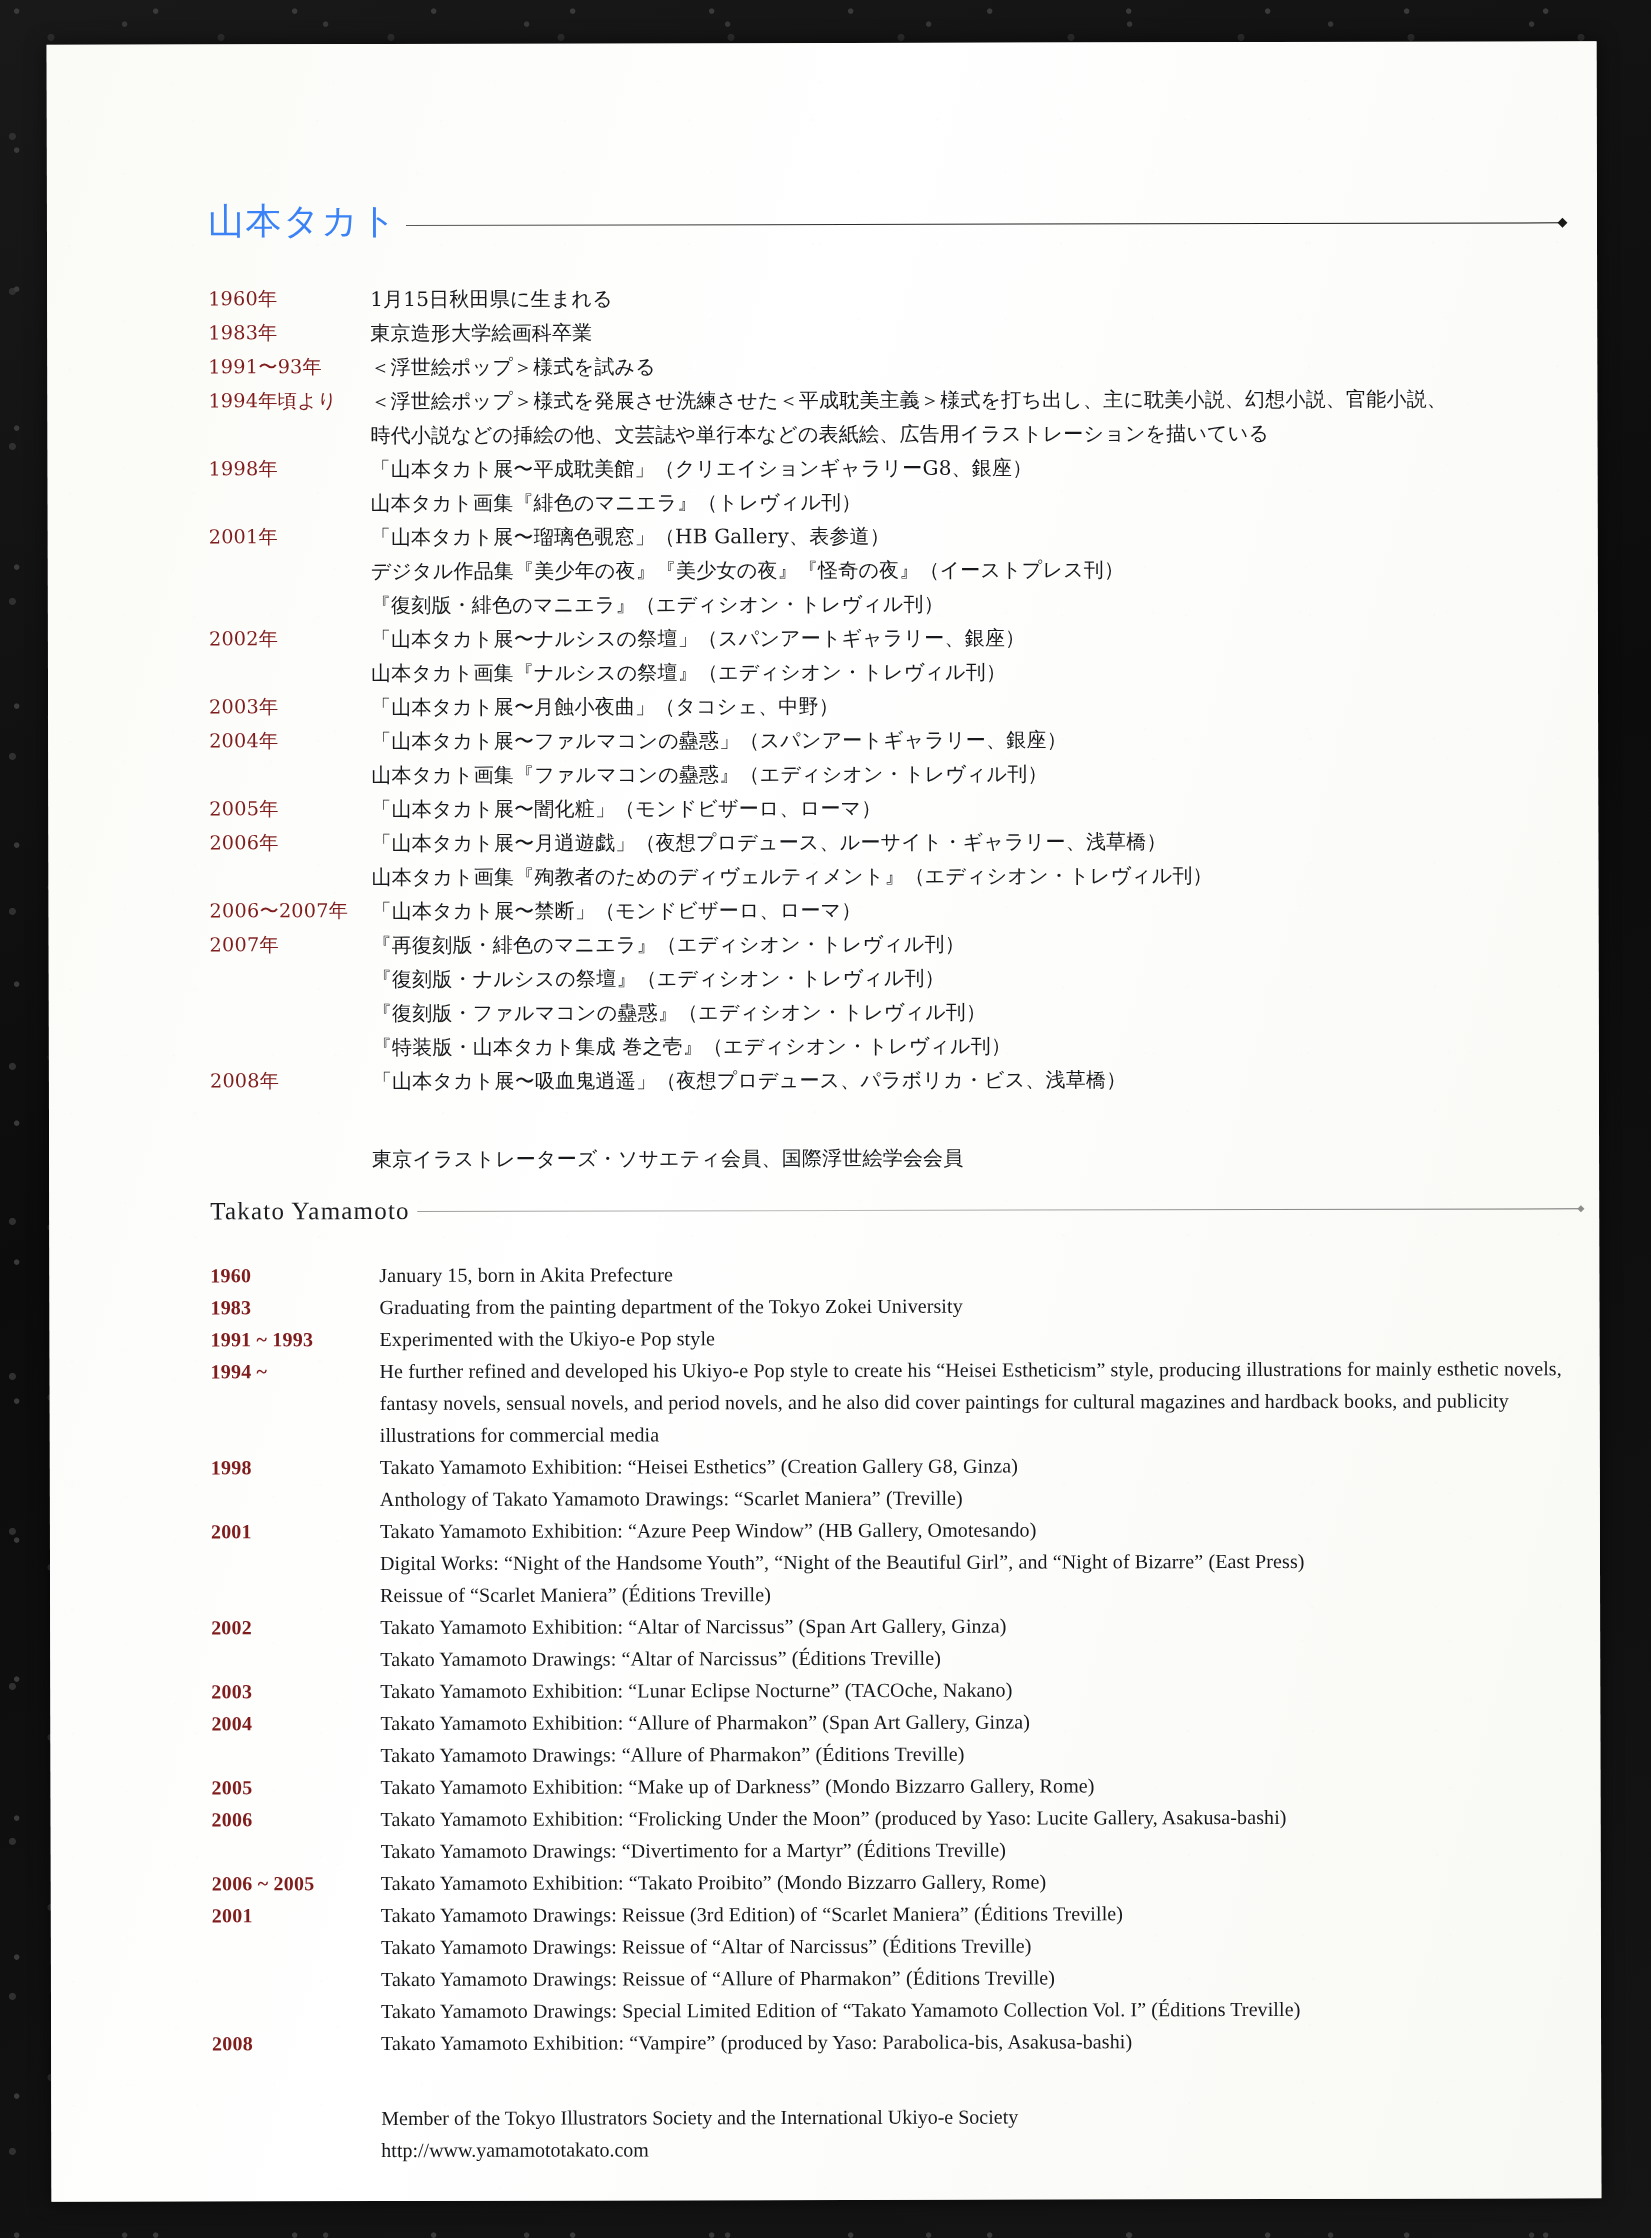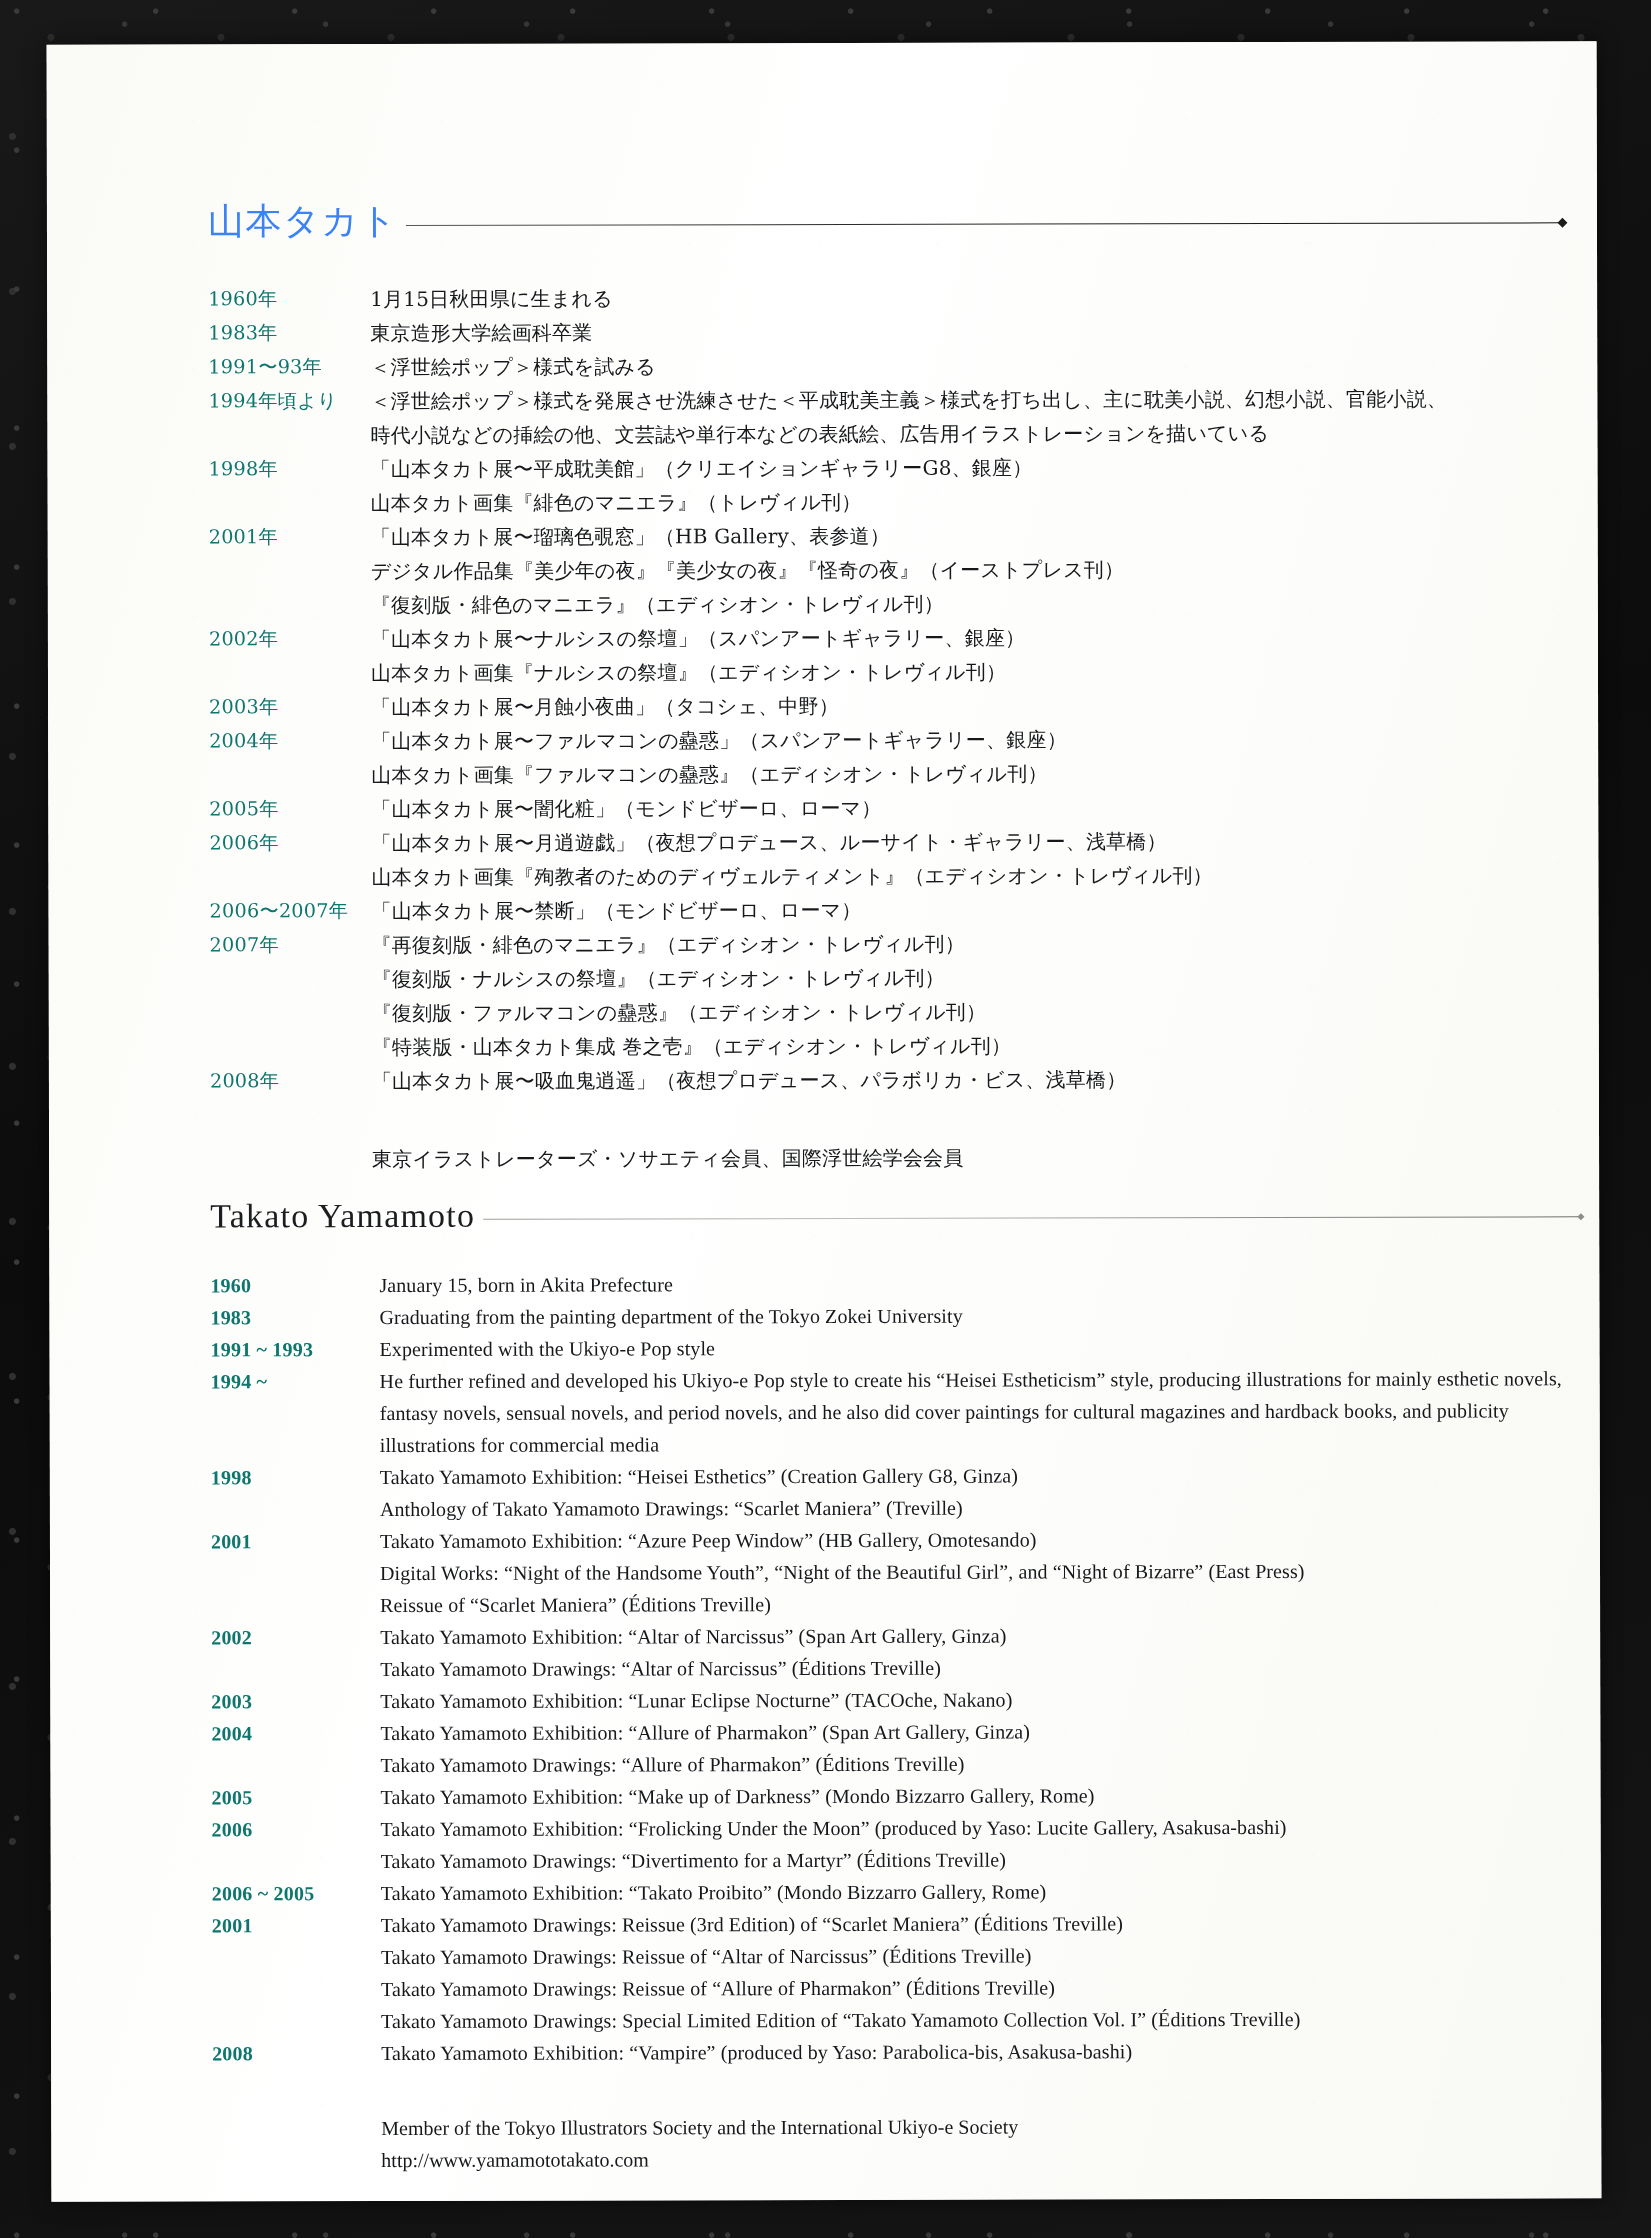--- a/index.html
+++ b/index.html
@@ -64,21 +64,21 @@
     align-items: baseline;
     white-space: nowrap;
   }
   .section-head .name-ja {
     font-size: 36px;
     letter-spacing: 1.5px;
     color: #3b82f6;
     font-family: Liberation Sans, sans-serif;
   }
   .section-head .name-en {
-    font-size: 34px;
+    font-size: 25px;
     letter-spacing: 1.2px;
     color: #1b1d20;
     font-family: "Liberation Serif", "DejaVu Serif", serif;
   }
   .head-rule {
     flex: 1 1 auto;
     height: 1.5px;
     margin-left: 7.7px;
     position: relative;
     top: -7px;
@@ -109,21 +109,21 @@
   
   .chrono {
     margin: 0;
   }
   .row {
     display: flex;
     align-items: flex-start;
   }
   .year {
     flex: 0 0 auto;
-    color: #0f766e;
+    color: #7f1d1d;
   }
   .entries {
     flex: 1 1 auto;
     color: #16181b;
   }
   .entry {
     white-space: normal;
   }
 
   

